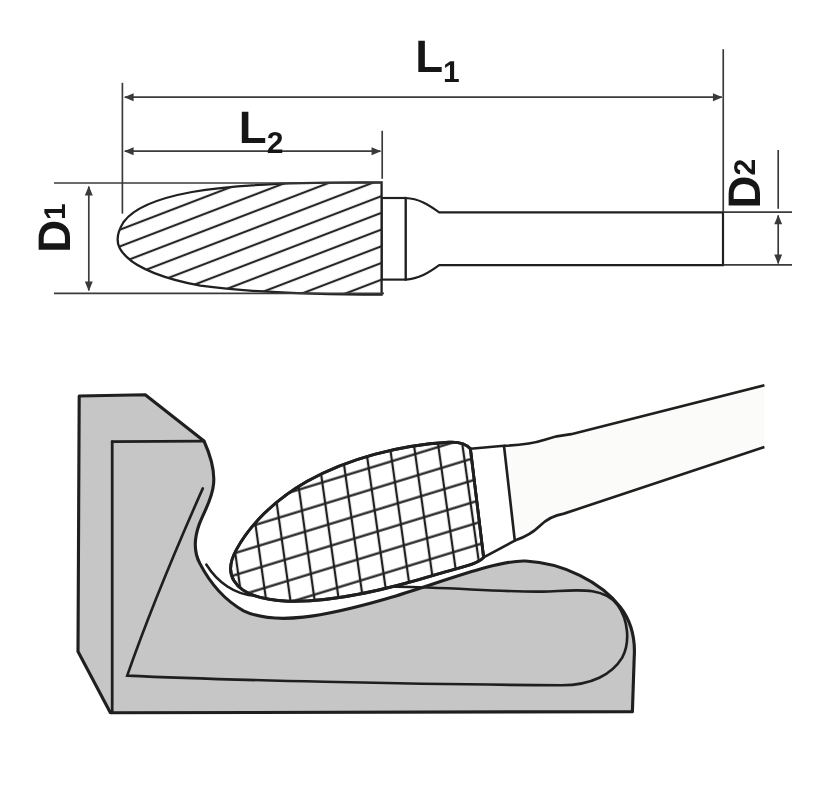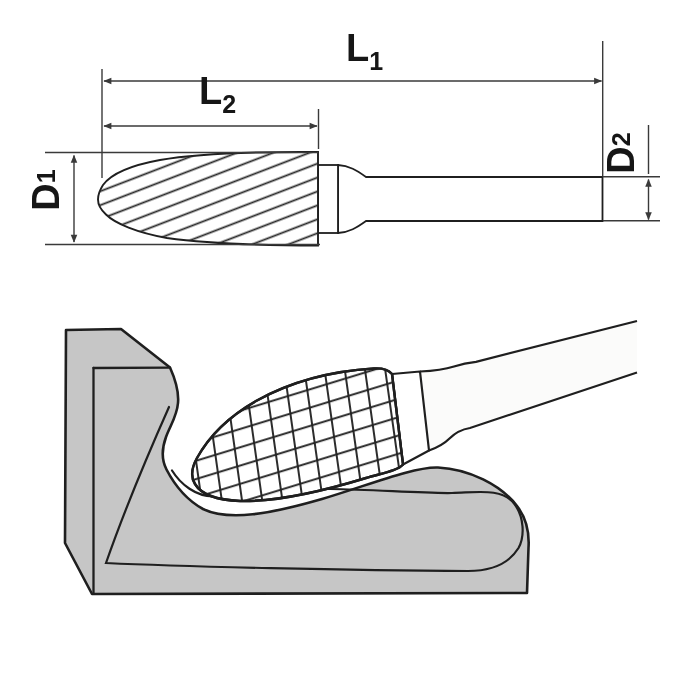--- a/index.html
+++ b/index.html
@@ -147,21 +147,21 @@
 
       <use href="#headUse" fill="var(--tool-fill)" stroke="var(--outline)" stroke-width="2.4" stroke-linejoin="round"></use>
       <use href="#headUse" fill="url(#xhA)" stroke="none"></use>
       <use href="#headUse" fill="url(#xhB)" stroke="none"></use>
       <use href="#headUse" fill="none" stroke="var(--outline)" stroke-width="2.4" stroke-linejoin="round"></use>
     </g>
   </svg>
 
   <div class="lbl" style="left:346px;top:29px;"><span>L</span><sub>1</sub></div>
 
-  <div class="lbl" style="left:199px;top:72px;"><span>L</span><sub>2</sub></div>
+  <div class="lbl" style="left:199px;top:88px;"><span>L</span><sub>2</sub></div>
 
   <div class="lbl rot" style="left:-14px;top:165px;">
       <span>D</span>
       <sub>1</sub>
     </div>
 
   <div class="lbl rot" style="left:561px;top:128px;">
       <span>D</span>
       <sub>2</sub>
     </div>

